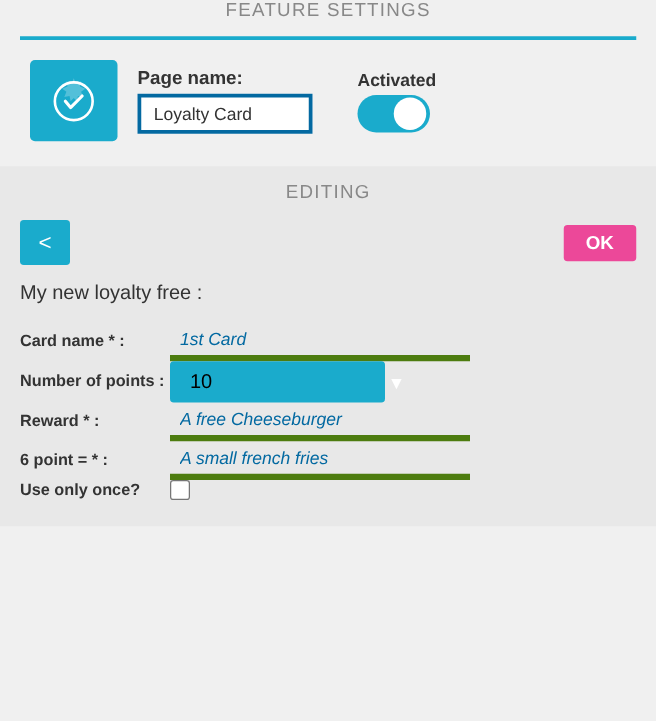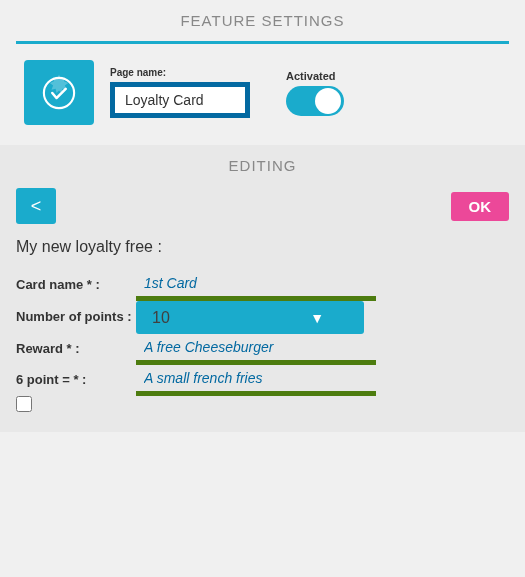--- a/index.html
+++ b/index.html
@@ -10,21 +10,21 @@
     }
 
     body {
       background: #f0f0f0;
       width: 525px;
       min-height: 577px;
     }
 
     .feature-settings-section {
       background: #f0f0f0;
-      padding: 12px 16px 16px;
+      padding: 0 16px 16px;
     }
 
     .section-title {
       text-align: center;
       color: #888;
       font-size: 15px;
       letter-spacing: 1px;
       font-weight: normal;
       margin-bottom: 12px;
     }
@@ -58,44 +58,44 @@
       height: 42px;
     }
 
     .page-name-block {
       display: flex;
       flex-direction: column;
       gap: 4px;
     }
 
     .page-name-label {
-      font-size: 10px;
+      font-size: 15px;
       color: #333;
       font-weight: bold;
     }
 
     .page-name-input {
-      border: 5px solid #0369a1;
+      border: 3px solid #0369a1;
       background: #fff;
       padding: 5px 10px;
       font-size: 14px;
       color: #333;
       width: 140px;
       outline: none;
     }
 
     .activated-block {
       display: flex;
       flex-direction: column;
       gap: 4px;
       margin-left: 20px;
     }
 
     .activated-label {
-      font-size: 11px;
+      font-size: 14px;
       color: #333;
       font-weight: bold;
     }
 
     .toggle-switch {
       width: 58px;
       height: 30px;
       background: #1aabcc;
       border-radius: 15px;
       position: relative;
@@ -189,25 +189,25 @@
       padding: 5px 8px;
       font-size: 14px;
       color: #0369a1;
       width: 240px;
       outline: none;
       font-style: italic;
     }
 
     .points-dropdown {
       background: #1aabcc;
-      color: #404040;
+      color: #000000;
       border: none;
       padding: 8px 16px;
       font-size: 16px;
-      width: 228px;
+      width: 172px;
       appearance: none;
       cursor: pointer;
       border-radius: 3px;
       outline: none;
     }
 
     .dropdown-wrapper {
       position: relative;
       width: 200px;
     }
@@ -287,15 +287,16 @@
     <label class="form-label">Reward * :</label>
     <input type="text" class="form-input" value="A free Cheeseburger" style="">
   </div>
 
   <div class="form-row">
     <label class="form-label">6 point = * :</label>
     <input type="text" class="form-input" value="A small french fries" style="">
   </div>
 
   <div class="form-row">
+    <label class="form-label">Use only once?</label>
     <input type="checkbox" class="checkbox-input" style="">
   </div>
 </div>
 
 </body></html>

